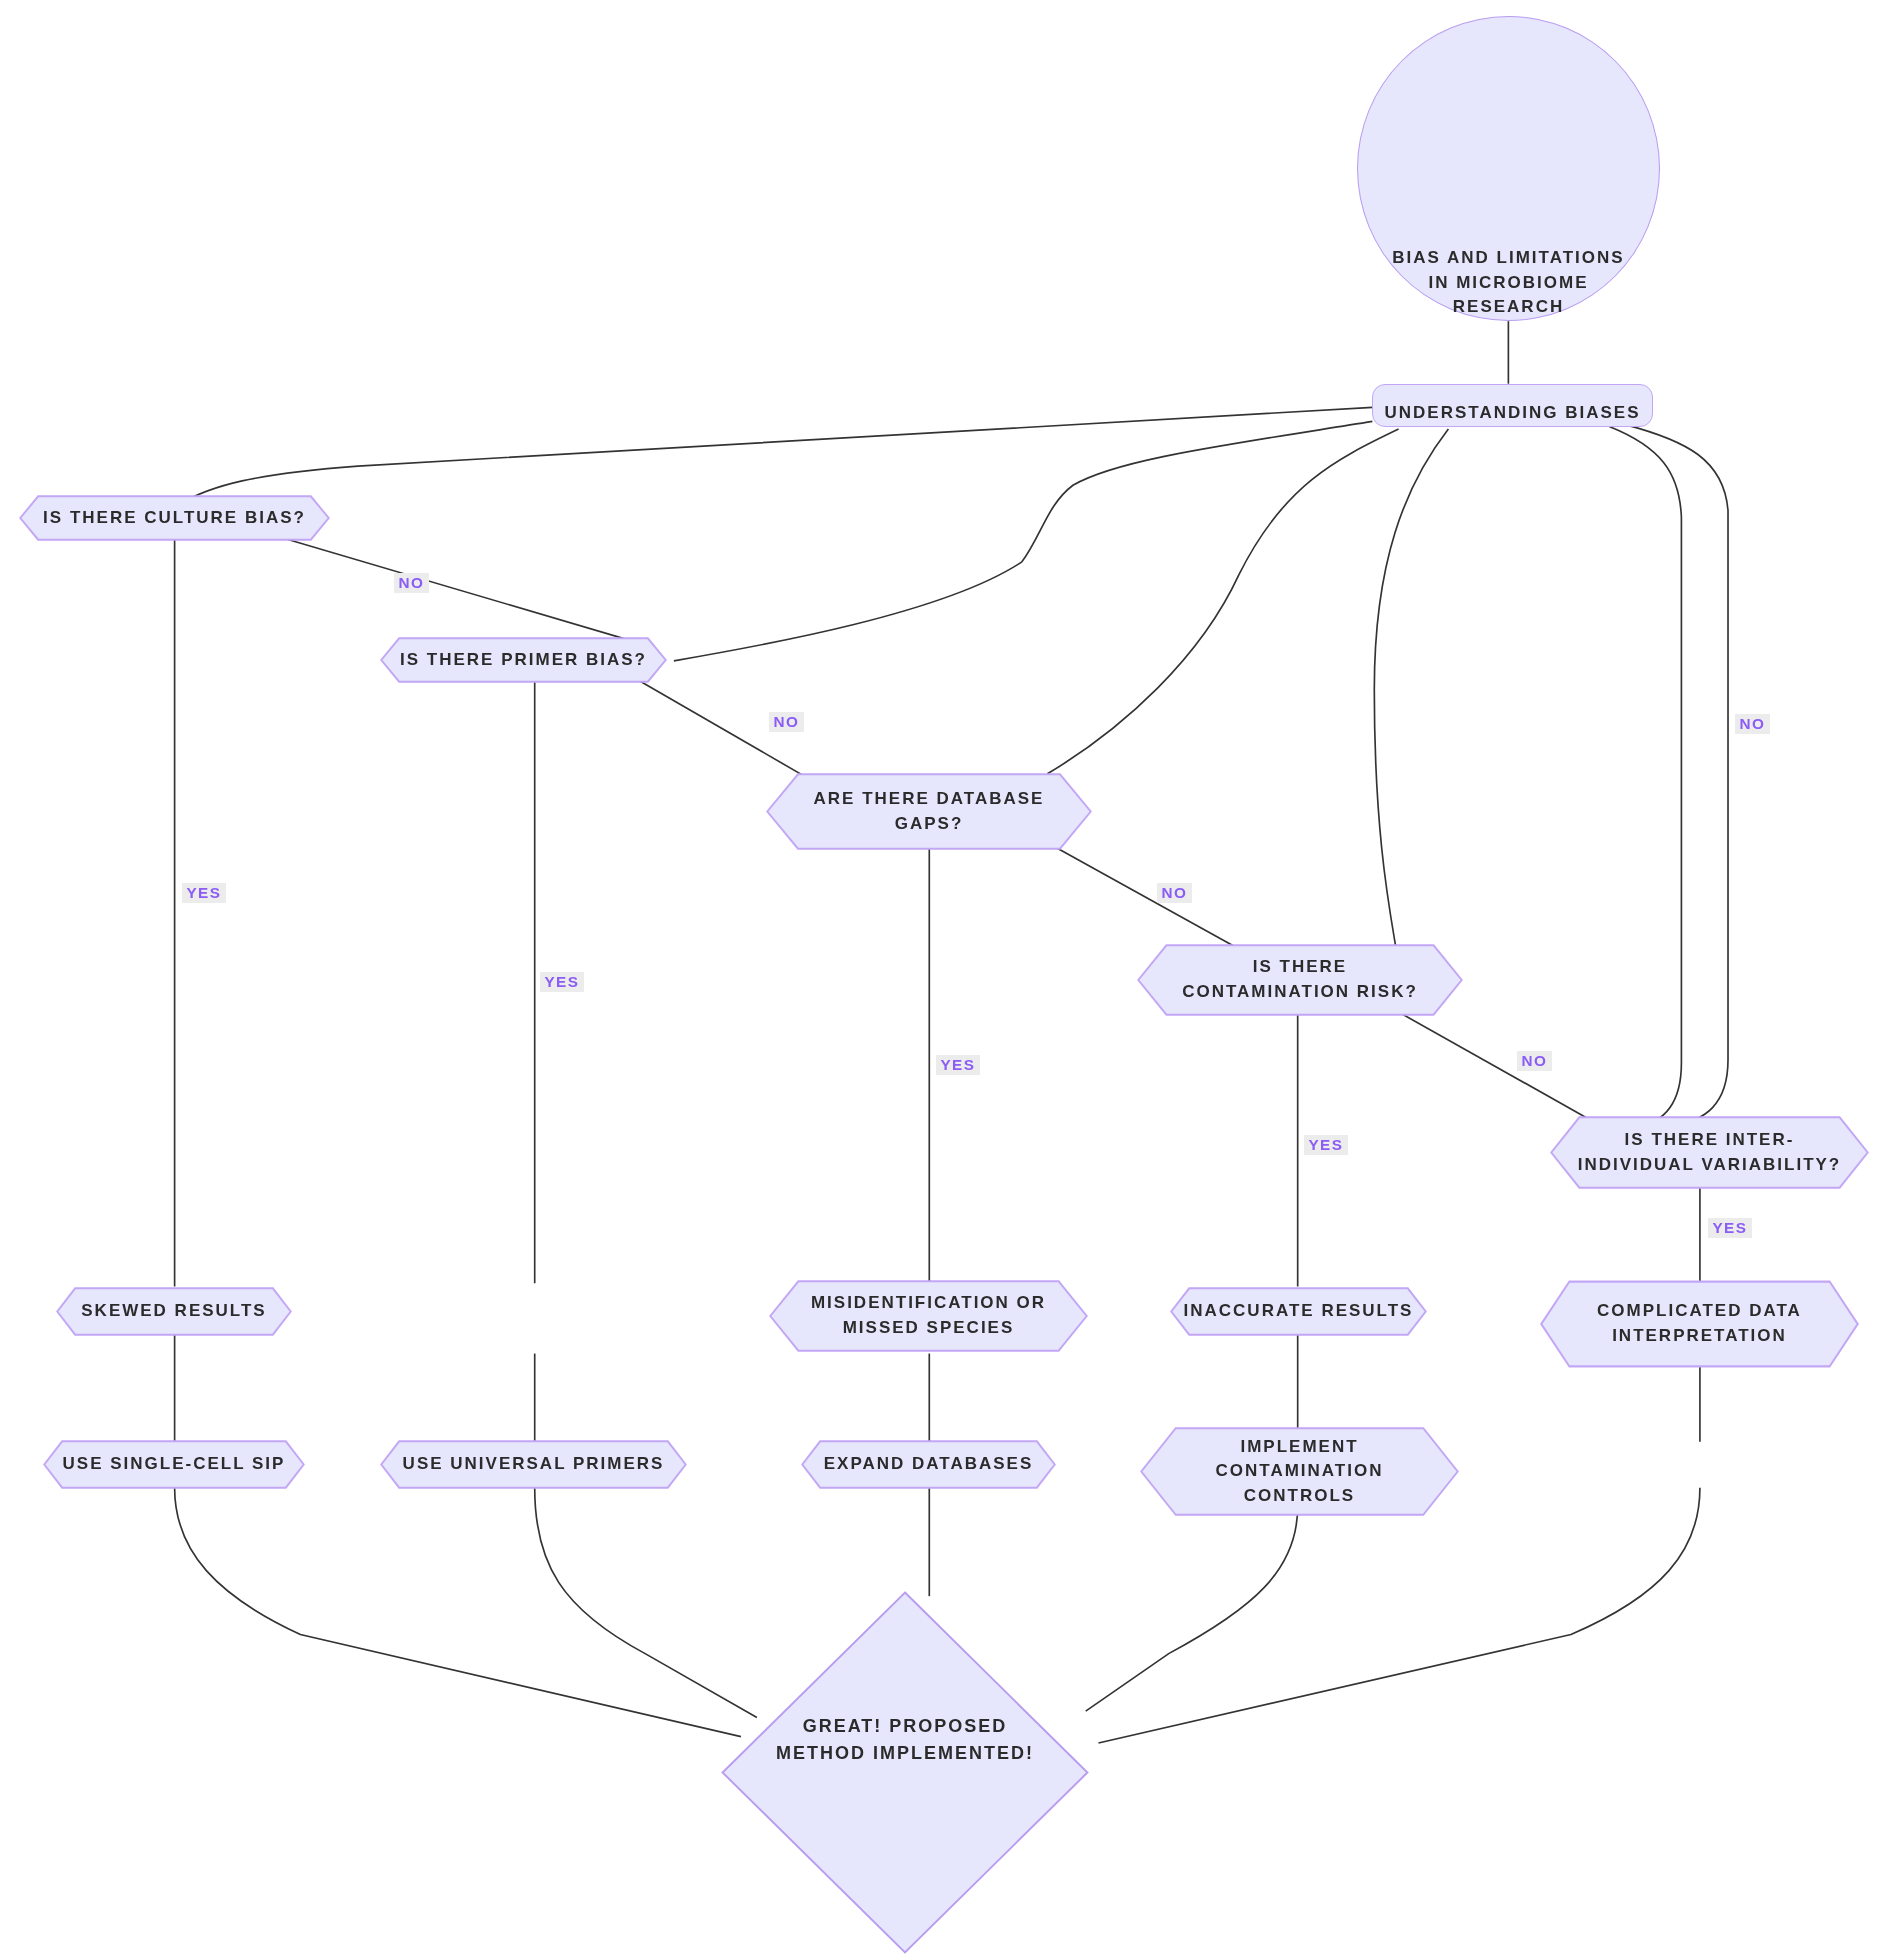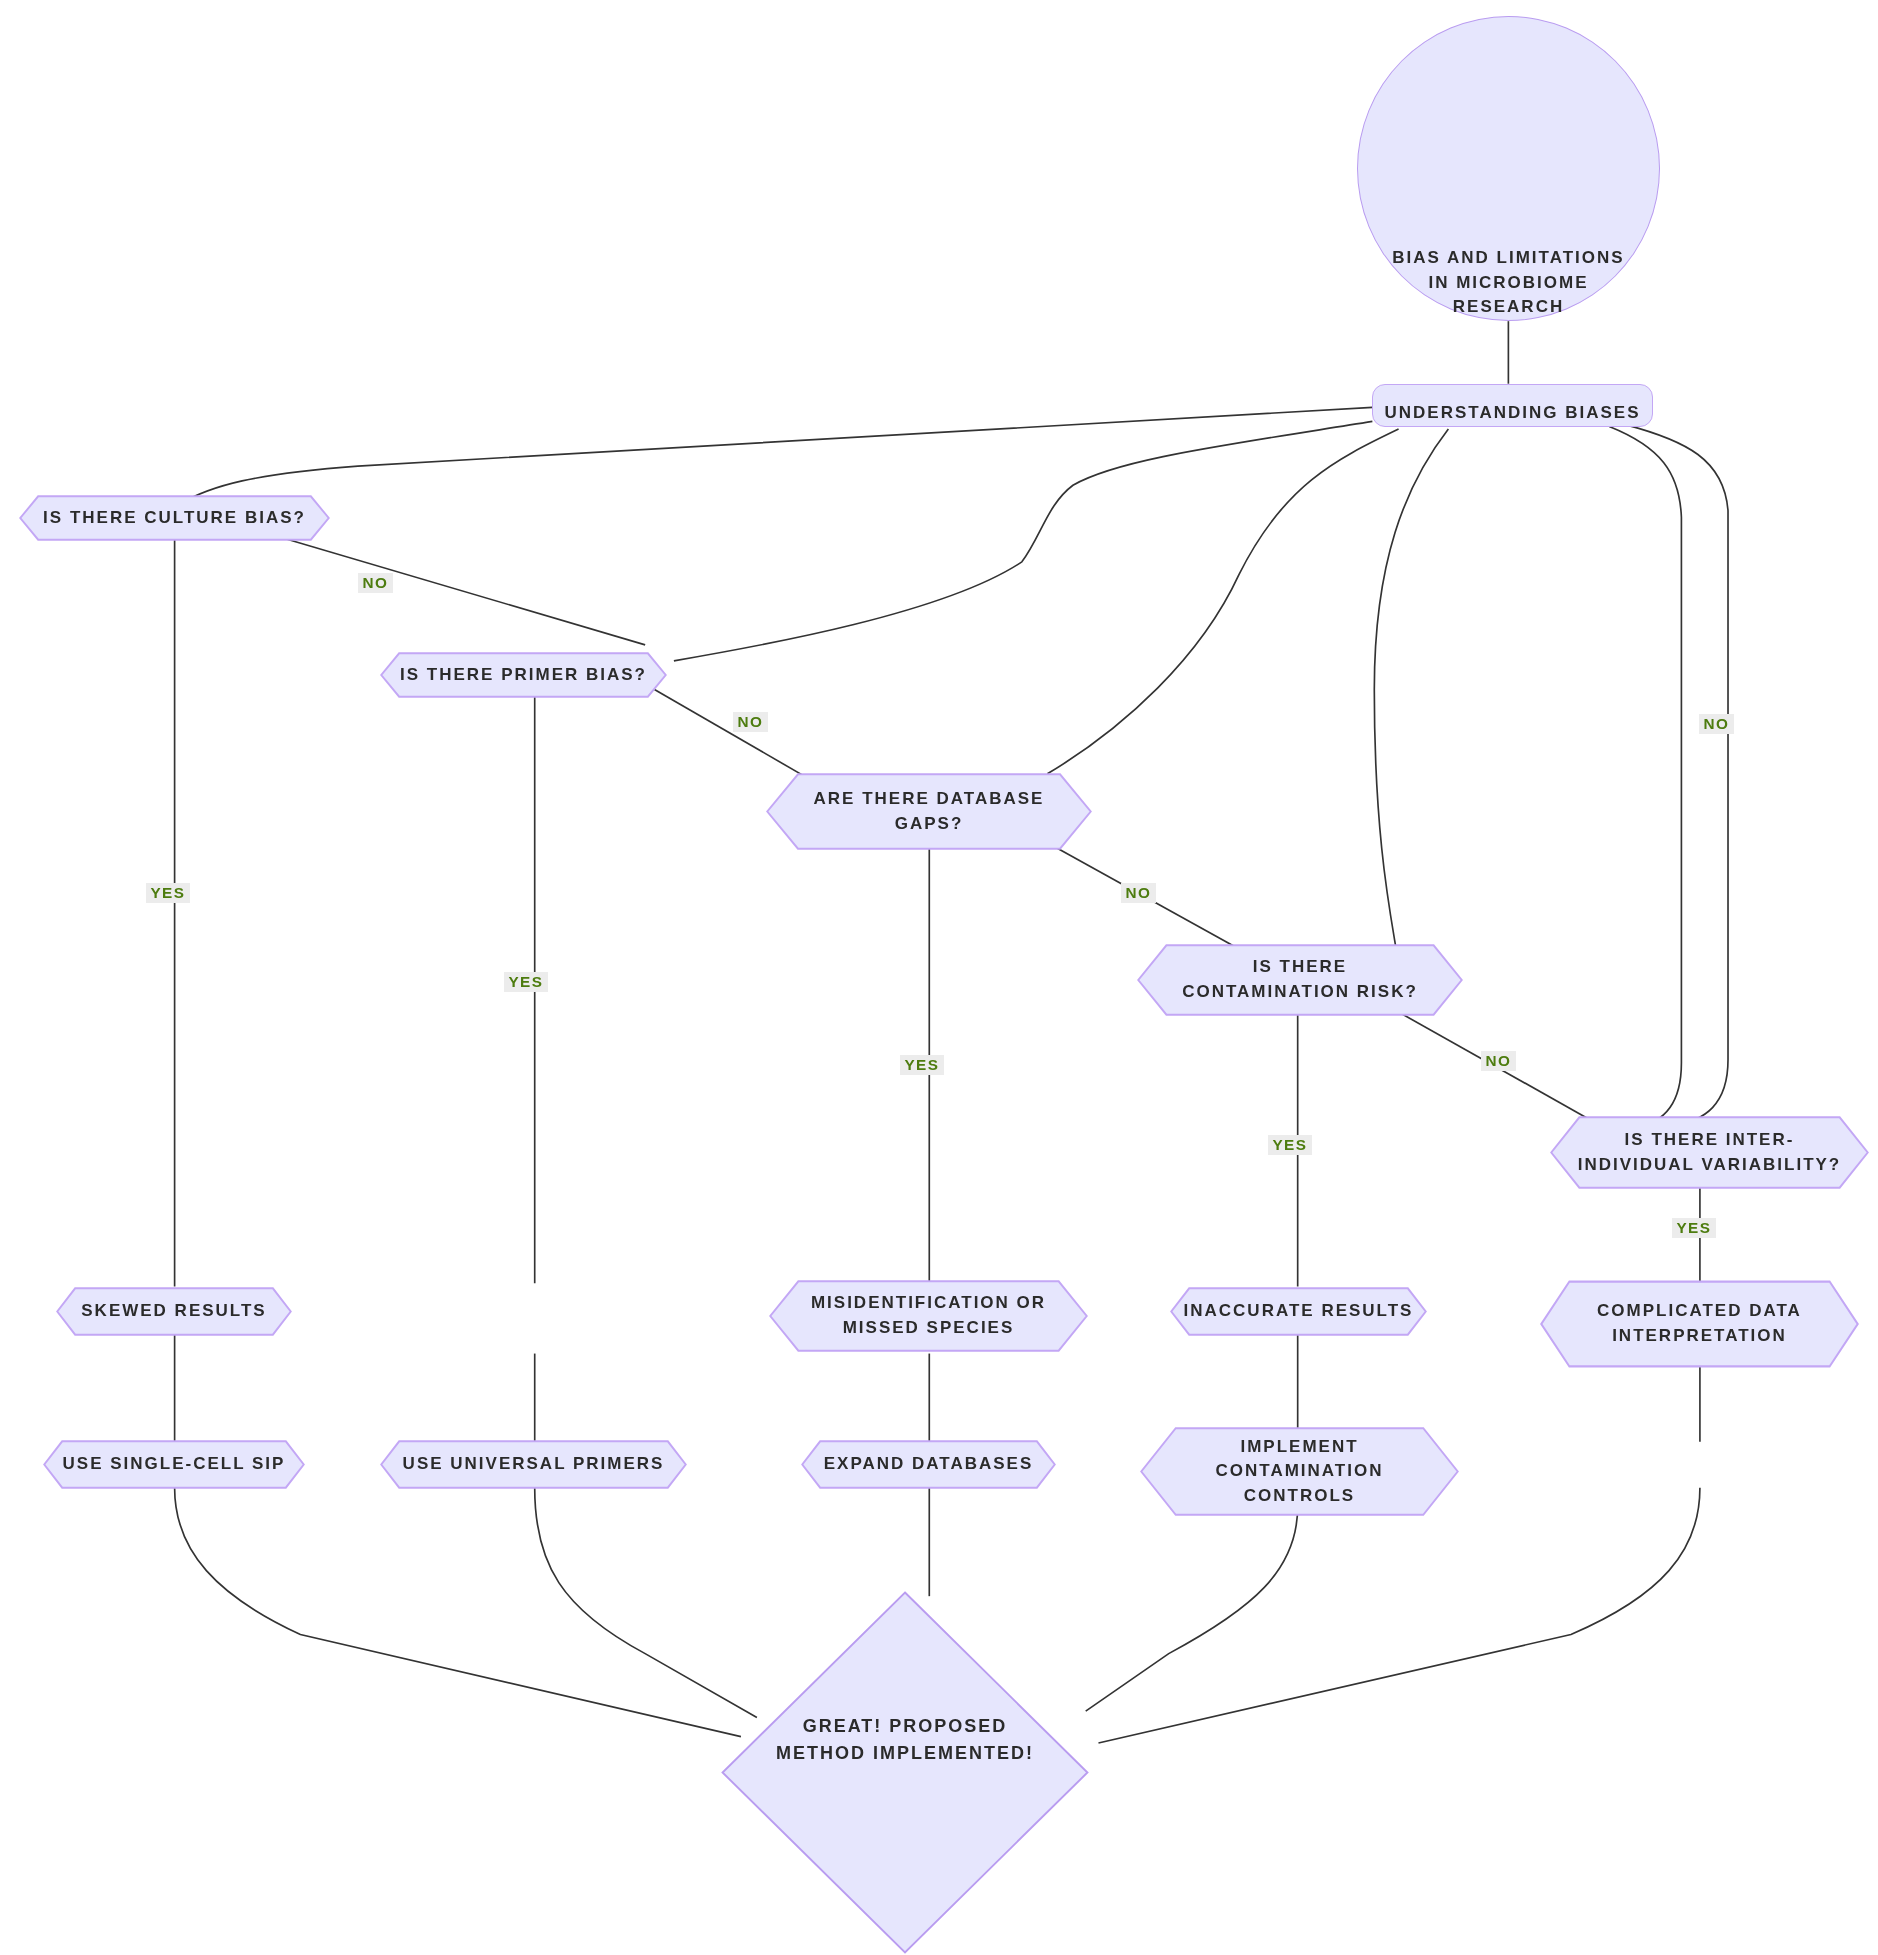--- a/index.html
+++ b/index.html
@@ -53,28 +53,29 @@
 
   
   .n-diamond{background:transparent;border:none;font-size:18px;}
   .dia-svg{position:absolute;left:0;top:0;width:100%;height:100%;}
   .dia-label{position:absolute;inset:0;display:flex;align-items:center;justify-content:center;}
 
   
   .elabel{
     position:absolute;
     background:#ececec;
-    color:#4d7c0f;
+    color:#8b5cf6;
     font-size:15.3px;
     font-weight:700;
     letter-spacing:1.4px;
     padding:1.9px 4.5px 2.6px 4.5px;
     z-index:5;
     white-space:nowrap;
     line-height:1;
+    margin-left:36px;
   }
 </style>
 </head>
 <body>
 
 <div id="canvas">
 
   <svg class="edges" viewBox="0 0 2942 3062">
 
     <path class="edge" d="M 2362 503 L 2362 601"></path>
@@ -134,21 +135,21 @@
 
   <div class="node n-hex" style="left:19px;top:495px;width:311px;height:46px;">
     <svg class="hex-svg" viewBox="0 0 487 72" preserveAspectRatio="none">
       <polygon points="30,2 457,2 485,36 457,70 30,70 2,36" fill="#e6e6fd" stroke="#c3a7f5" stroke-width="3"></polygon>
     </svg>
     <div class="hex-label">
         <span class="txt">IS THERE CULTURE BIAS?</span>
       </div>
   </div>
 
-  <div class="node n-hex" style="left:380px;top:637px;width:287px;height:46px;margin-top:15px;">
+  <div class="node n-hex" style="left:380px;top:637px;width:287px;height:46px;">
     <svg class="hex-svg" viewBox="0 0 450 72" preserveAspectRatio="none">
       <polygon points="30,2 420,2 448,36 420,70 30,70 2,36" fill="#e6e6fd" stroke="#c3a7f5" stroke-width="3"></polygon>
     </svg>
     <div class="hex-label">
         <span class="txt">IS THERE PRIMER BIAS?</span>
       </div>
   </div>
 
   <div class="node n-hex" style="left:766px;top:773px;width:326px;height:77px;">
     <svg class="hex-svg" viewBox="0 0 510 120" preserveAspectRatio="none">

